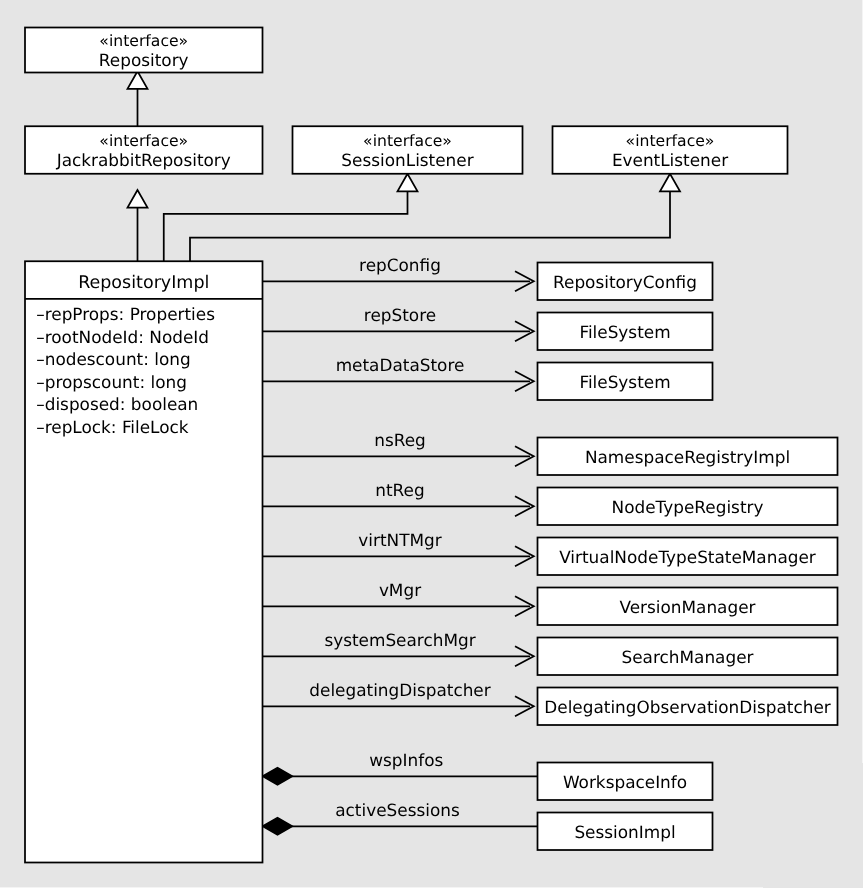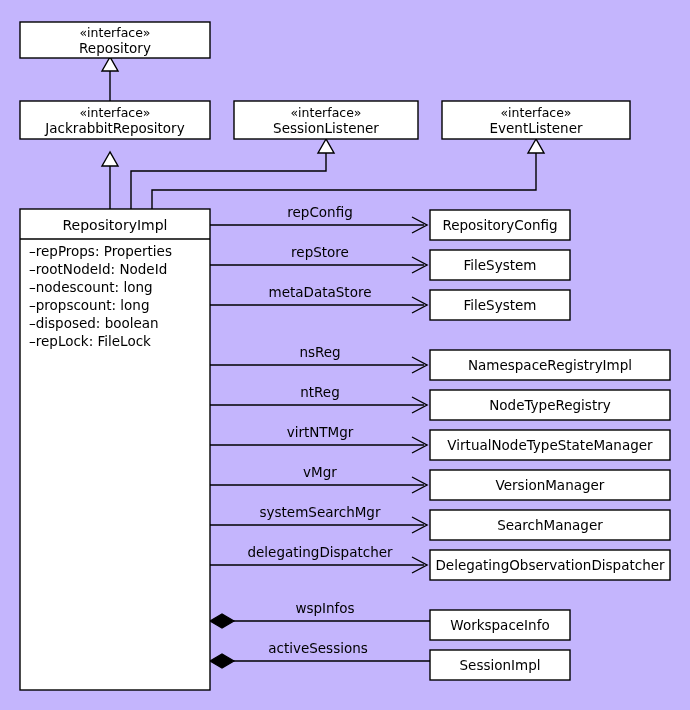--- a/index.html
+++ b/index.html
@@ -4,21 +4,21 @@
 <style>
   html, body {
     margin: 0;
     padding: 0;
     background: #ffffff;
   }
   #diagram-root {
     position: relative;
     width: 690px;
     height: 710px;
-    background: #c4b5fd;
+    background: #e5e5e5;
     font-family: "DejaVu Sans", "Liberation Sans", sans-serif;
     overflow: hidden;
   }
   svg#uml-canvas {
     display: block;
     width: 690px;
     height: 710px;
   }
   .uml-box {
     fill: #ffffff;

